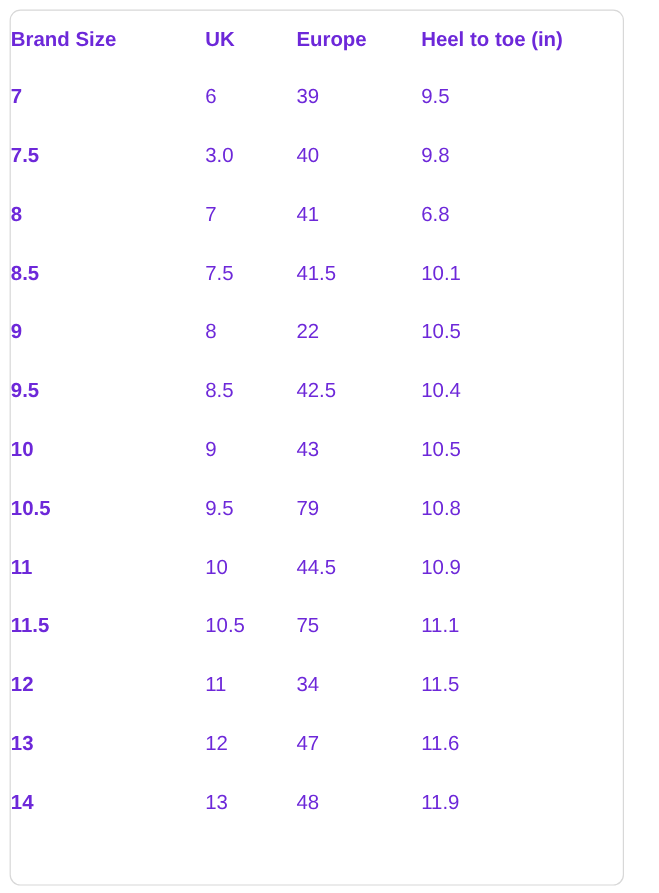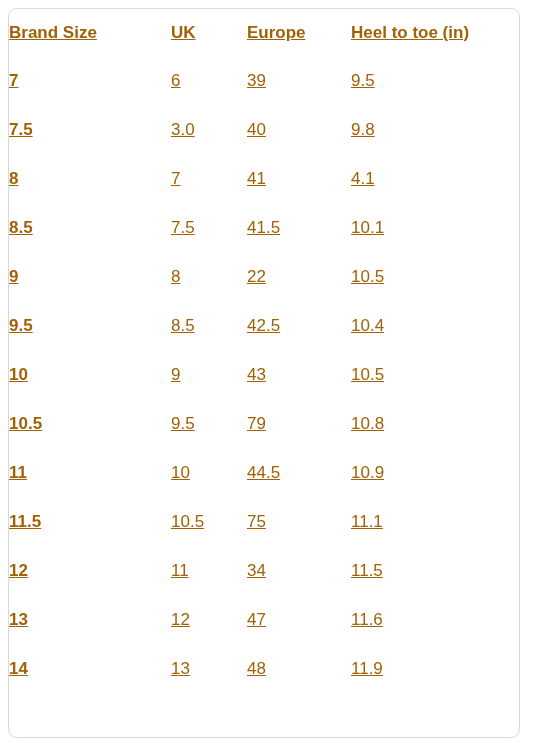--- a/index.html
+++ b/index.html
@@ -36,26 +36,25 @@
 
   table.size-table col.c-brand  { width: 162px; }
   table.size-table col.c-uk     { width: 76px; }
   table.size-table col.c-eu     { width: 104px; }
   table.size-table col.c-heel   { width: 168px; }
 
   table.size-table th,
   table.size-table td {
     text-align: left;
     vertical-align: middle;
-    color: #a16207;
+    color: #6d28d9;
     font-size: 17px;
     line-height: 1.2;
     padding: 0;
     border: 0;
-    text-decoration: underline;
   }
 
   thead th {
     height: 48px;
     font-weight: 700;
     border-bottom: 1px solid #e2e2e2;
     white-space: nowrap;
   }
 
   tbody td {
@@ -107,21 +106,21 @@
         <tr>
           <td class="pad-brand brand-cell">7.5</td>
           <td class="pad-uk">3.0</td>
           <td class="pad-eu">40</td>
           <td class="pad-heel">9.8</td>
         </tr>
         <tr>
           <td class="pad-brand brand-cell">8</td>
           <td class="pad-uk">7</td>
           <td class="pad-eu">41</td>
-          <td class="pad-heel">4.1</td>
+          <td class="pad-heel">6.8</td>
         </tr>
         <tr>
           <td class="pad-brand brand-cell">8.5</td>
           <td class="pad-uk">7.5</td>
           <td class="pad-eu">41.5</td>
           <td class="pad-heel">10.1</td>
         </tr>
         <tr>
           <td class="pad-brand brand-cell">9</td>
           <td class="pad-uk">8</td>

